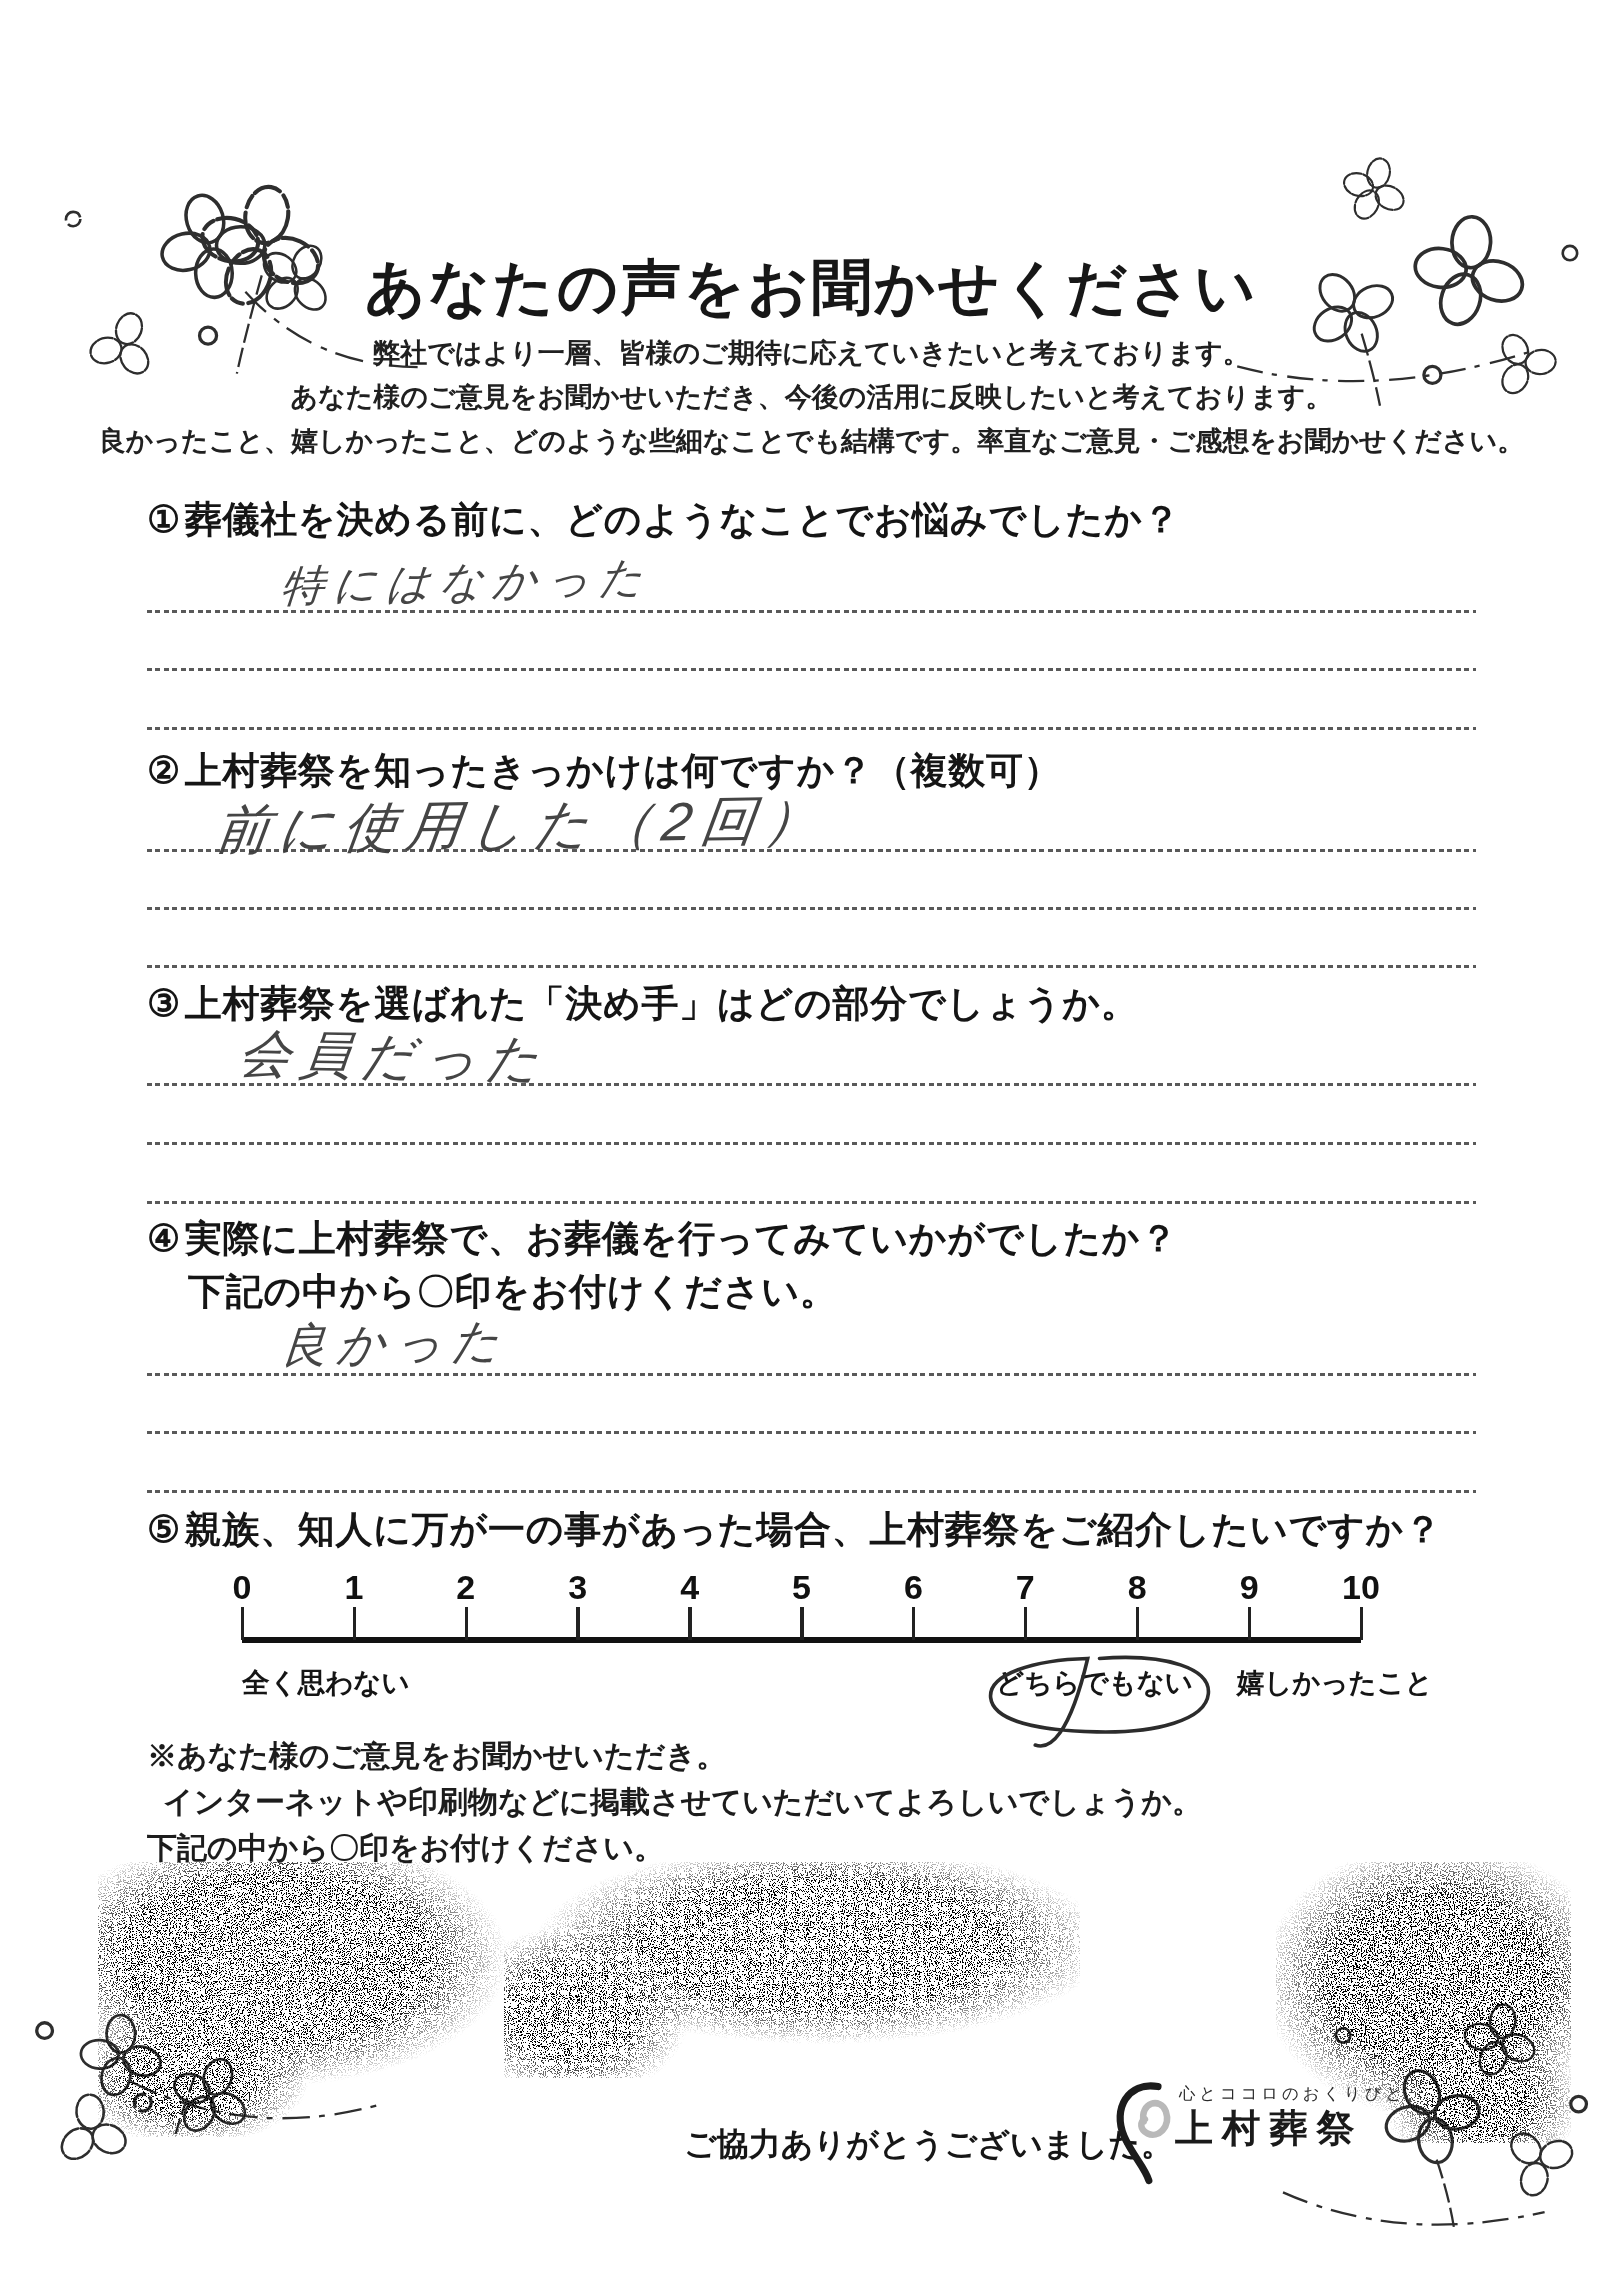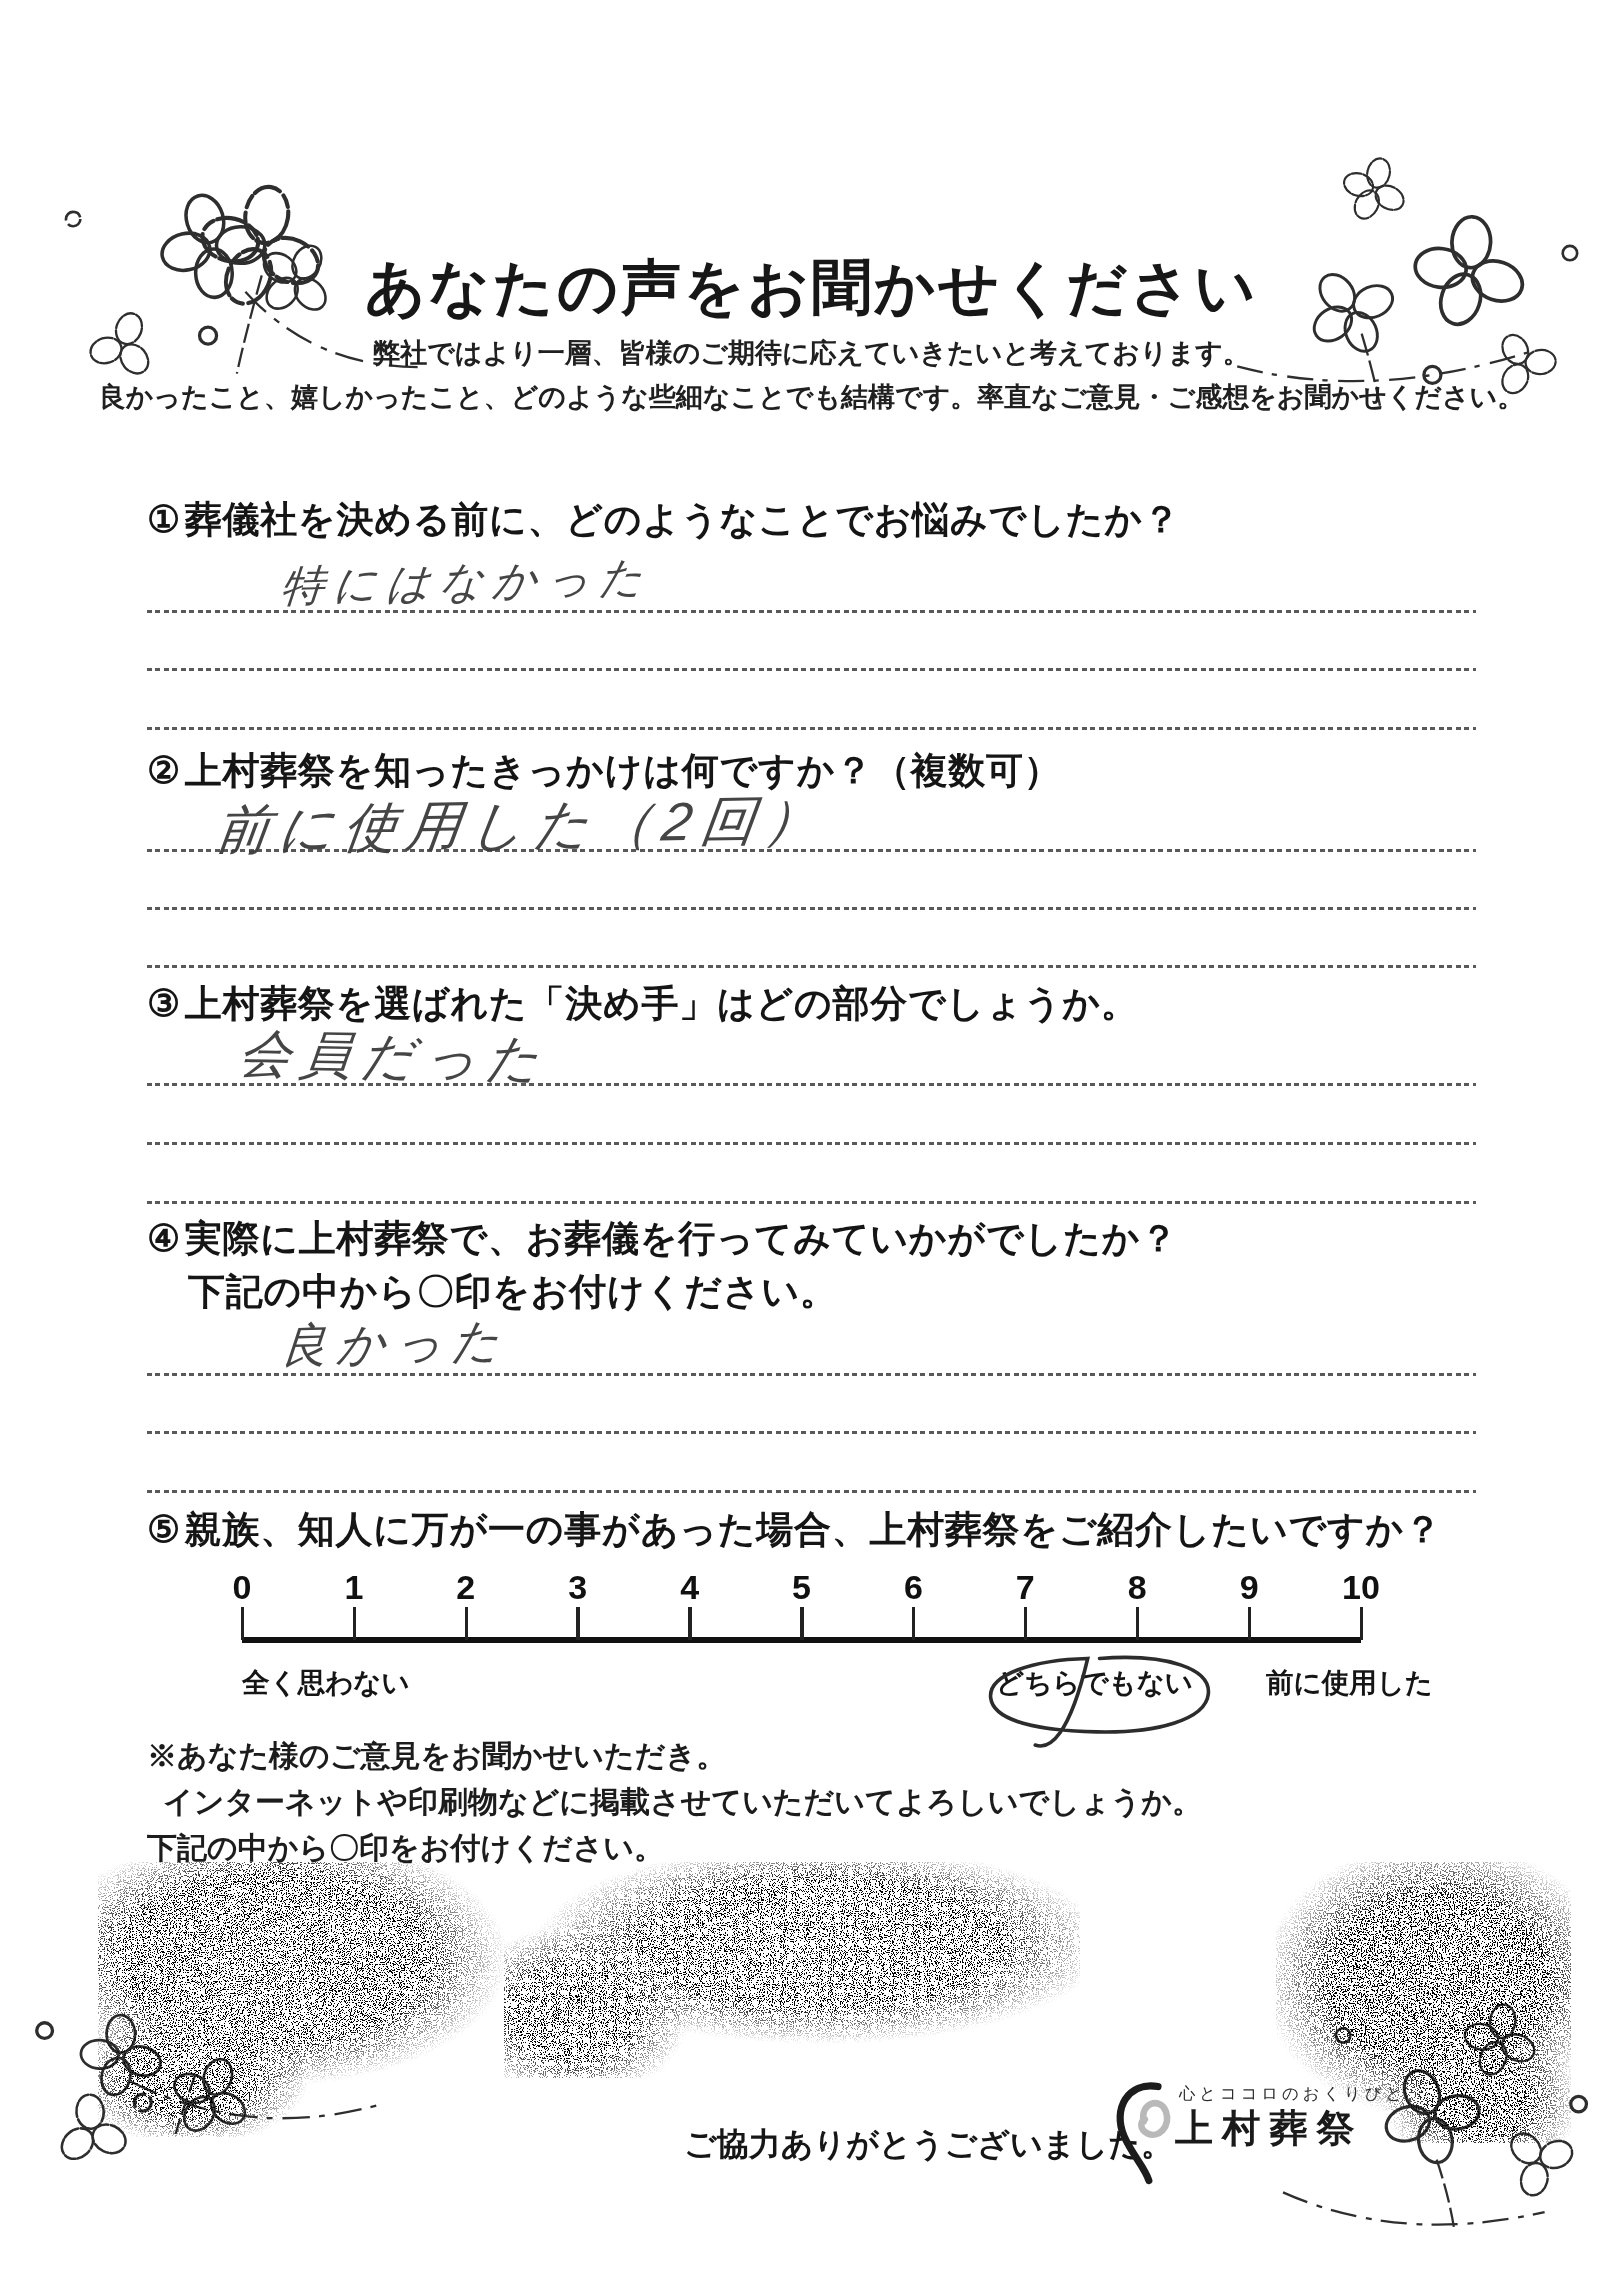--- a/index.html
+++ b/index.html
@@ -154,20 +154,21 @@
       <circle cx="452" cy="185" r="12" fill="none" stroke="currentColor" stroke-width="5"></circle>
       <path d="M 0 320 Q 180 400 400 350" fill="none" stroke="currentColor" stroke-width="3.5" stroke-dasharray="40 15 9 14"></path>
       <path d="M 235 270 Q 255 330 262 378" fill="none" stroke="currentColor" stroke-width="3.5" stroke-dasharray="30 8"></path>
     </svg>
   </div>
 
   <h1 class="abs title">あなたの声をお聞かせください</h1>
 
   <div class="abs intro">
     <div>弊社ではより一層、皆様のご期待に応えていきたいと考えております。</div>
+    <div>あなた様のご意見をお聞かせいただき、今後の活用に反映したいと考えております。</div>
     <div>良かったこと、嬉しかったこと、どのような些細なことでも結構です。率直なご意見・ご感想をお聞かせください。</div>
   </div>
 
   <div class="abs q-heading" style="top:495px;left:147px;">
     <span class="q-num">①</span><span>葬儀社を決める前に、どのようなことでお悩みでしたか？</span>
   </div>
   <div class="abs handwriting" style="top:553px;left:281px;font-size:43px;">特にはなかった</div>
   <div class="abs answer-line" style="top:610px;left:147px;width:1329px;"></div>
   <div class="abs answer-line" style="top:668px;left:147px;width:1329px;"></div>
   <div class="abs answer-line" style="top:727px;left:147px;width:1329px;"></div>
@@ -247,21 +248,21 @@
         <div class="num">10</div>
         <div class="mark"></div>
       </div>
     <div class="scale-label lab-left">全く思わない</div>
     <div class="scale-label lab-center">
       <span>どちらでもない</span>
       <svg class="circle-svg" viewBox="0 0 392 172">
         <path d="M 196 28 C 300 20 366 44 362 82 C 358 122 282 142 192 140 C 104 138 34 124 30 88 C 26 52 96 30 178 28 C 150 146 120 168 98 160" fill="none" stroke="#2c2c2c" stroke-width="5.5" stroke-linecap="round"></path>
       </svg>
     </div>
-    <div class="scale-label lab-right">前に使用した</div>
+    <div class="scale-label lab-right">嬉しかったこと</div>
   </div>
 
   <div class="abs note" style="top:1736px;">※あなた様のご意見をお聞かせいただき。</div>
   <div class="abs note" style="top:1782px;margin-left:16px;">インターネットや印刷物などに掲載させていただいてよろしいでしょうか。</div>
   <div class="abs note" style="top:1828px;">下記の中から〇印をお付けください。</div>
 
   <div class="noise noise-a">
     <svg viewBox="0 0 640 420" preserveAspectRatio="none">
         <rect width="640" height="420" filter="url(#speckA)"></rect>
       </svg>

